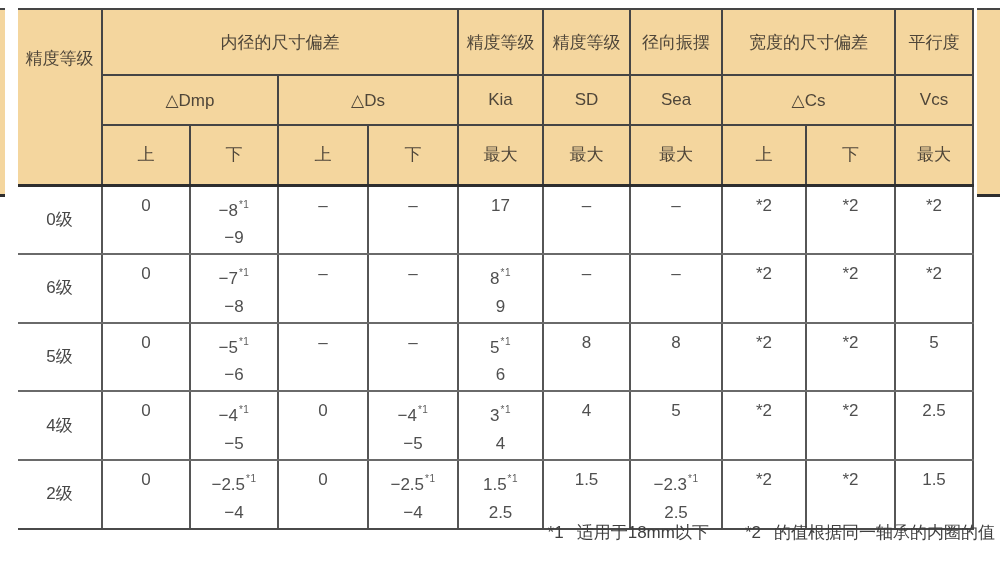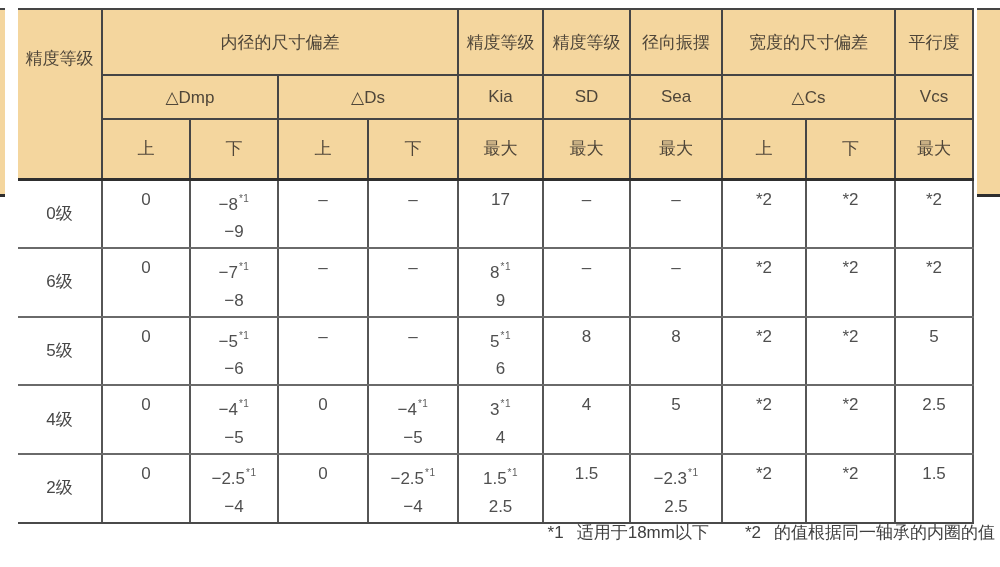--- a/index.html
+++ b/index.html
@@ -29,21 +29,21 @@
     border-collapse:collapse;table-layout:fixed;
   }
   table.tol th, table.tol td{box-sizing:border-box;font-weight:normal;text-align:center;}
   thead th{
     background:var(--header-bg);
     border:2px solid var(--border-dark);
     font-size:17px;color:var(--header-text);
     vertical-align:middle;padding:0;
   }
   thead tr.hr1 th{height:66px;}
-  thead tr.hr2 th{height:44px;}
+  thead tr.hr2 th{height:50px;}
   thead tr.hr3 th{height:60px;border-bottom:3px solid var(--thick-line);}
   th.grade-hd{
     border-left:none;vertical-align:top;padding-top:37px;
     border-bottom:3px solid var(--thick-line);
   }
   tbody td{
     height:60px;font-size:17px;color:var(--data-text);
     border-left:2px solid #565656;border-right:2px solid #565656;
     border-top:2px solid var(--row-line);border-bottom:2px solid var(--row-line);
     vertical-align:top;padding-top:5px;

